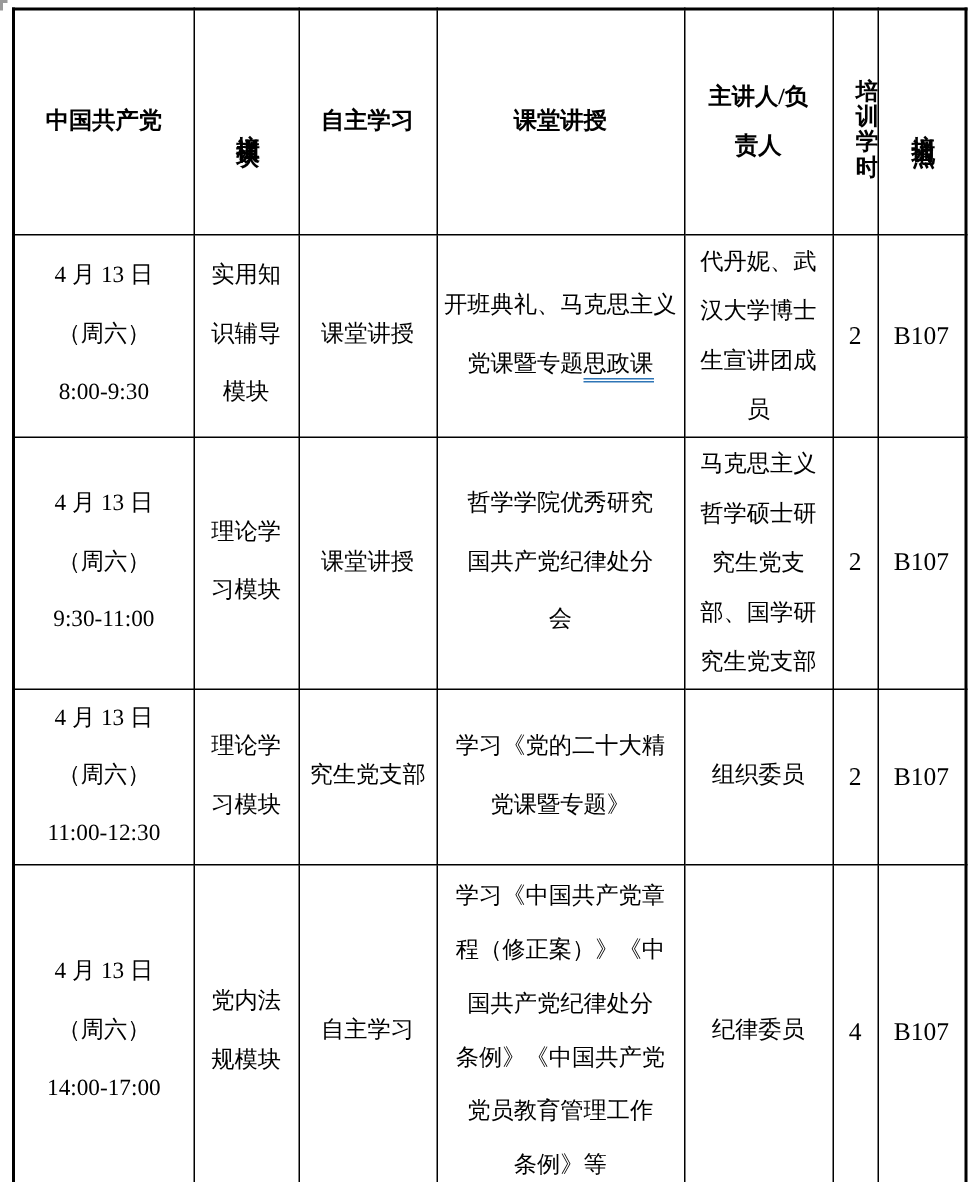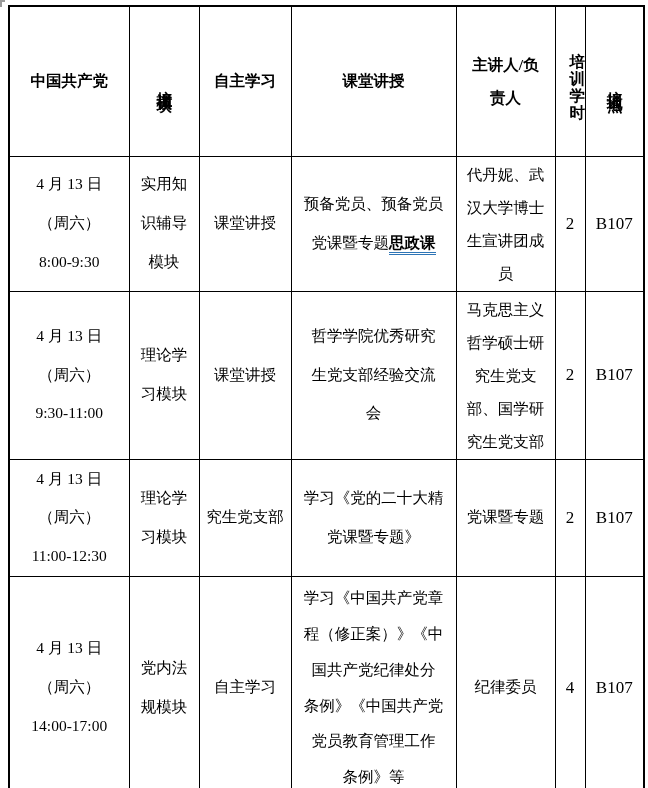--- a/index.html
+++ b/index.html
@@ -54,21 +54,20 @@
   }
   .v-tight  { letter-spacing: 2px; }
   .v-spread { letter-spacing: 17px; }
 
   .num { font-size: 17px; line-height: 1.4; }
 
   
   .gc-underline {
     border-bottom: 3px double #2e75b6;
     padding-bottom: 1px;
-    font-weight: bold;
   }
 </style>
 </head>
 <body>
 
 <div class="page">
 
   <div class="corner-artifact"></div>
 
   <table class="schedule">
@@ -95,59 +94,59 @@
     </tr>
 
     <tr style="height:135px">
       <td class="ml">4 月 13 日
 （周六）
 8:00-9:30</td>
       <td class="ml">实用知
 识辅导
 模块</td>
       <td>课堂讲授</td>
-      <td><span class="ml">预备党员、预备党员
+      <td><span class="ml">开班典礼、马克思主义
 党课暨专题</span><span class="gc-underline">思政课</span></td>
       <td class="ml lh-tight">代丹妮、武
 汉大学博士
 生宣讲团成
 员</td>
       <td class="num">2</td>
       <td class="num">B107</td>
     </tr>
 
     <tr style="height:168px">
       <td class="ml">4 月 13 日
 （周六）
 9:30-11:00</td>
       <td class="ml">理论学
 习模块</td>
       <td>课堂讲授</td>
       <td class="ml">哲学学院优秀研究
-生党支部经验交流
+国共产党纪律处分
 会</td>
       <td class="ml lh-tight">马克思主义
 哲学硕士研
 究生党支
 部、国学研
 究生党支部</td>
       <td class="num">2</td>
       <td class="num">B107</td>
     </tr>
 
     <tr style="height:102px">
       <td class="ml">4 月 13 日
 （周六）
 11:00-12:30</td>
       <td class="ml">理论学
 习模块</td>
       <td>究生党支部</td>
       <td class="ml">学习《党的二十大精
 党课暨专题》</td>
-      <td>党课暨专题</td>
+      <td>组织委员</td>
       <td class="num">2</td>
       <td class="num">B107</td>
     </tr>
 
     <tr style="height:223px">
       <td class="ml">4 月 13 日
 （周六）
 14:00-17:00</td>
       <td class="ml">党内法
 规模块</td>

